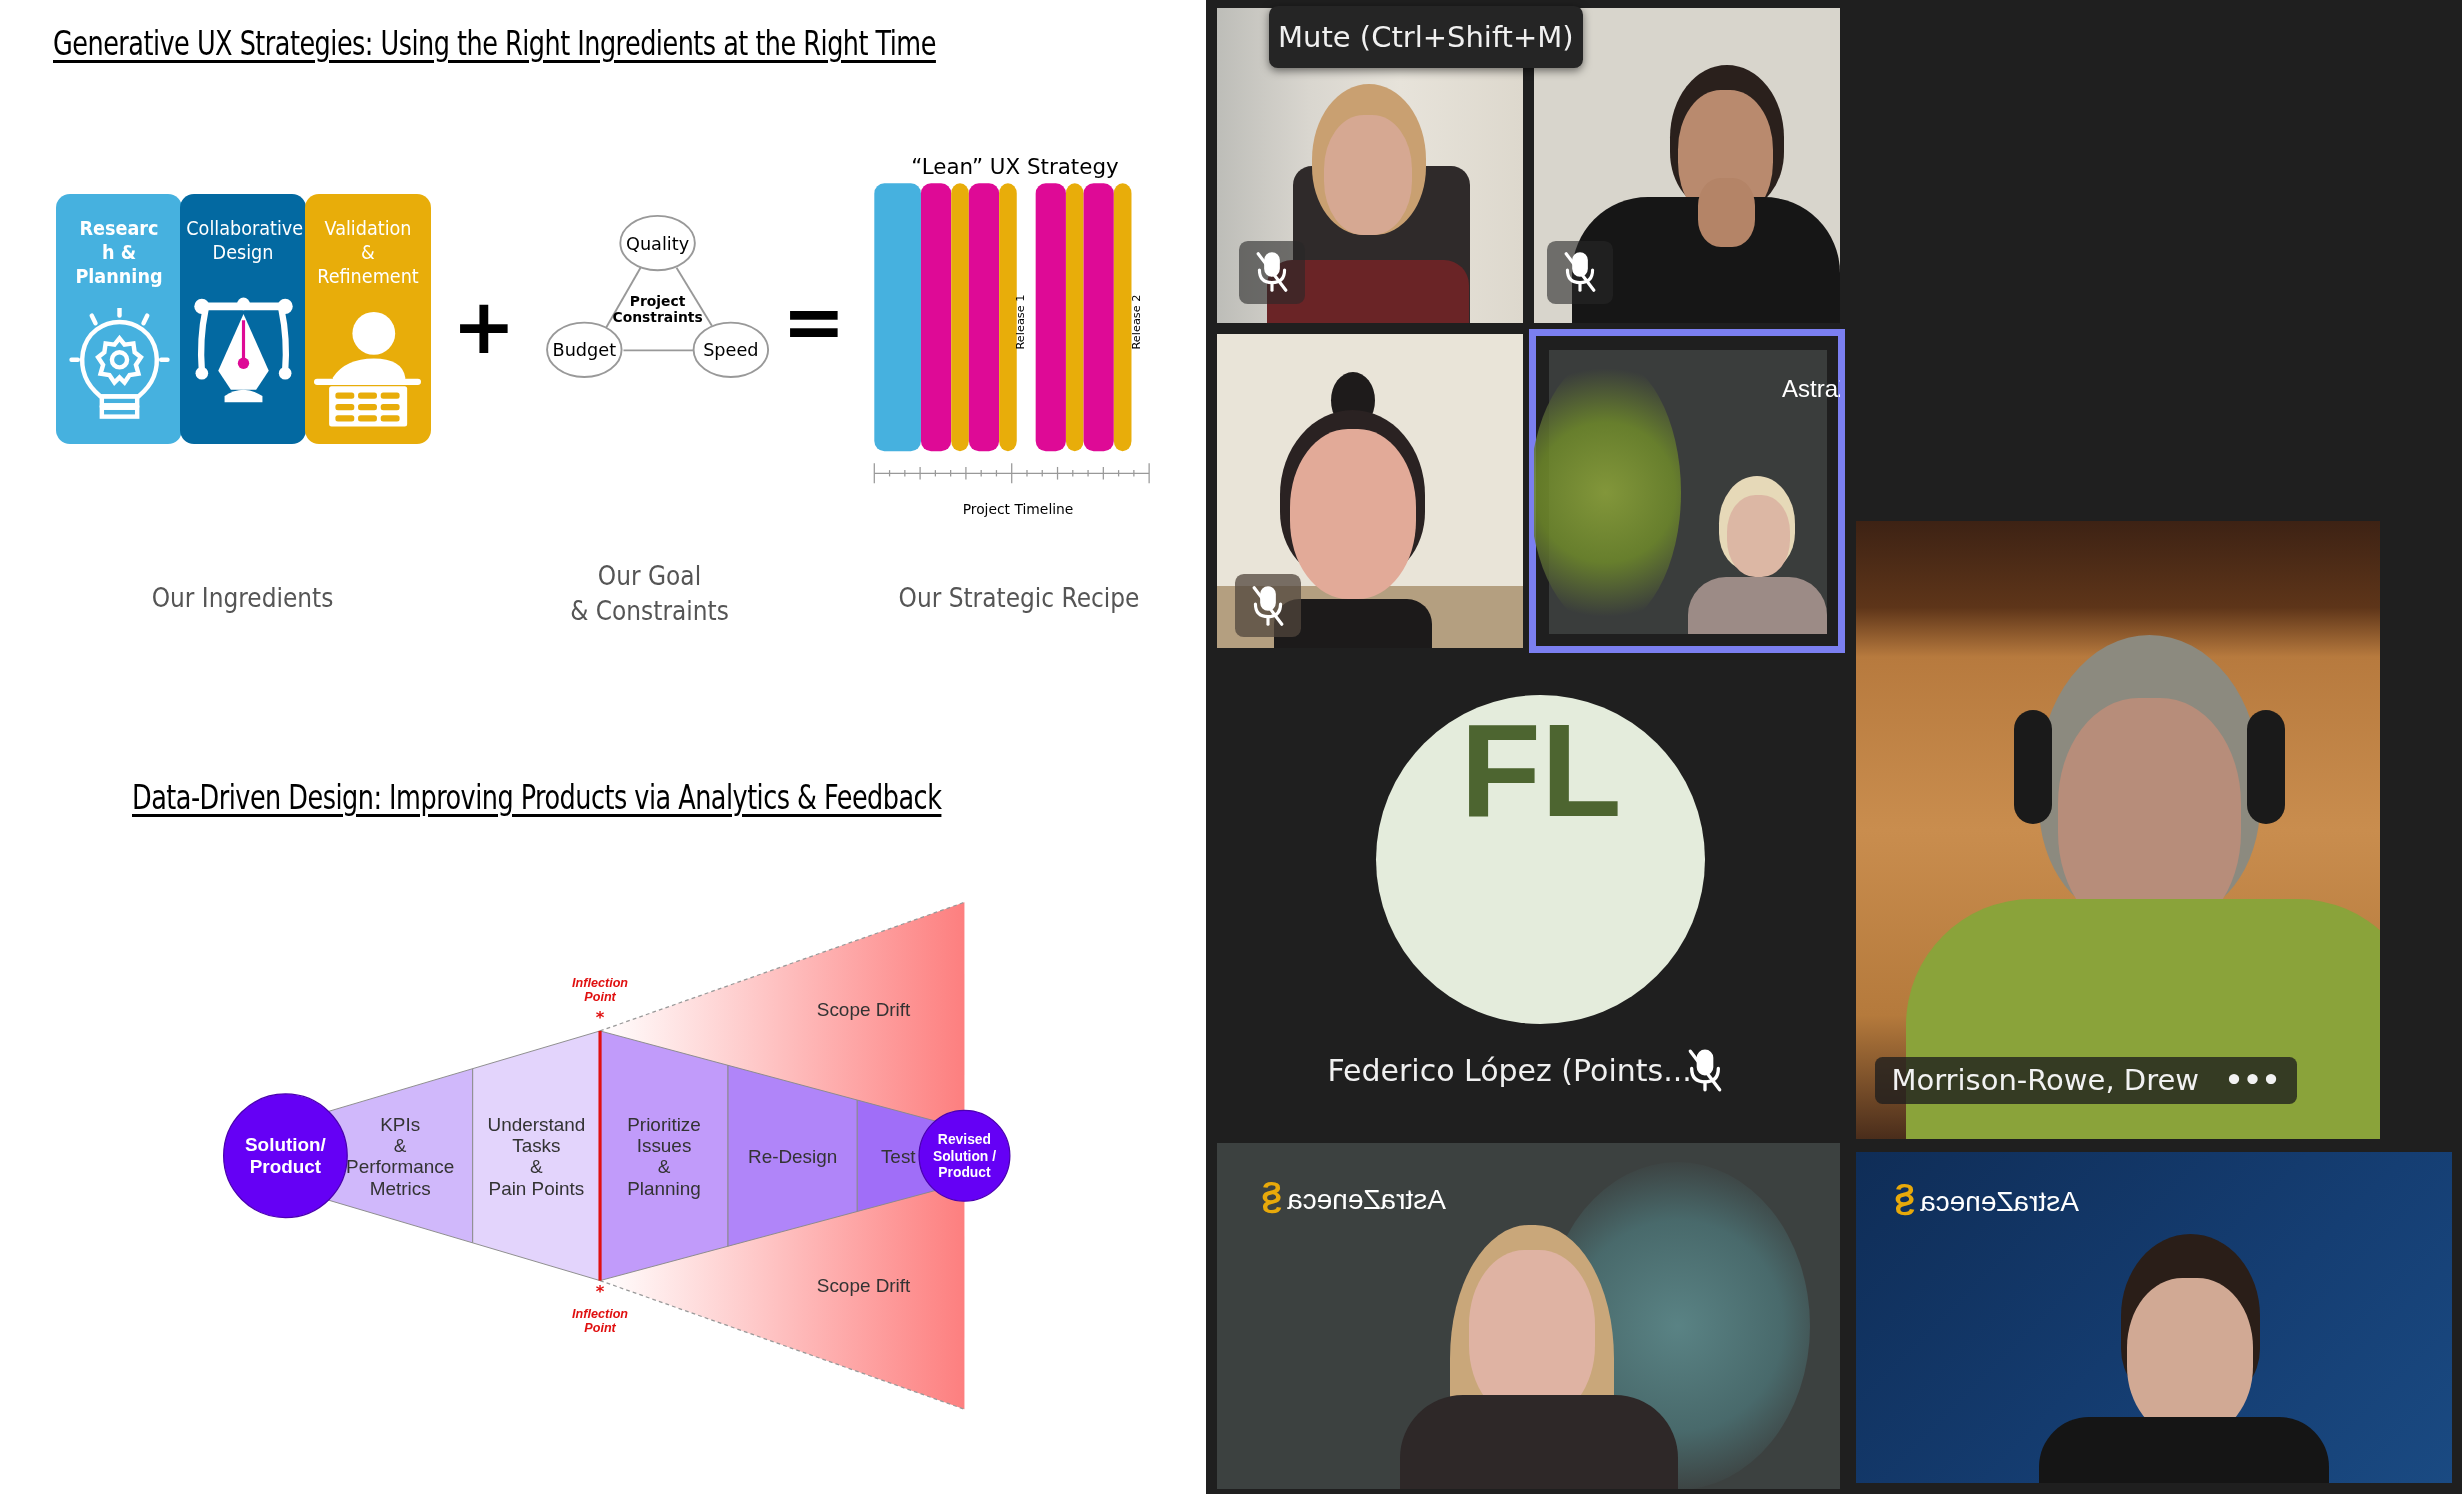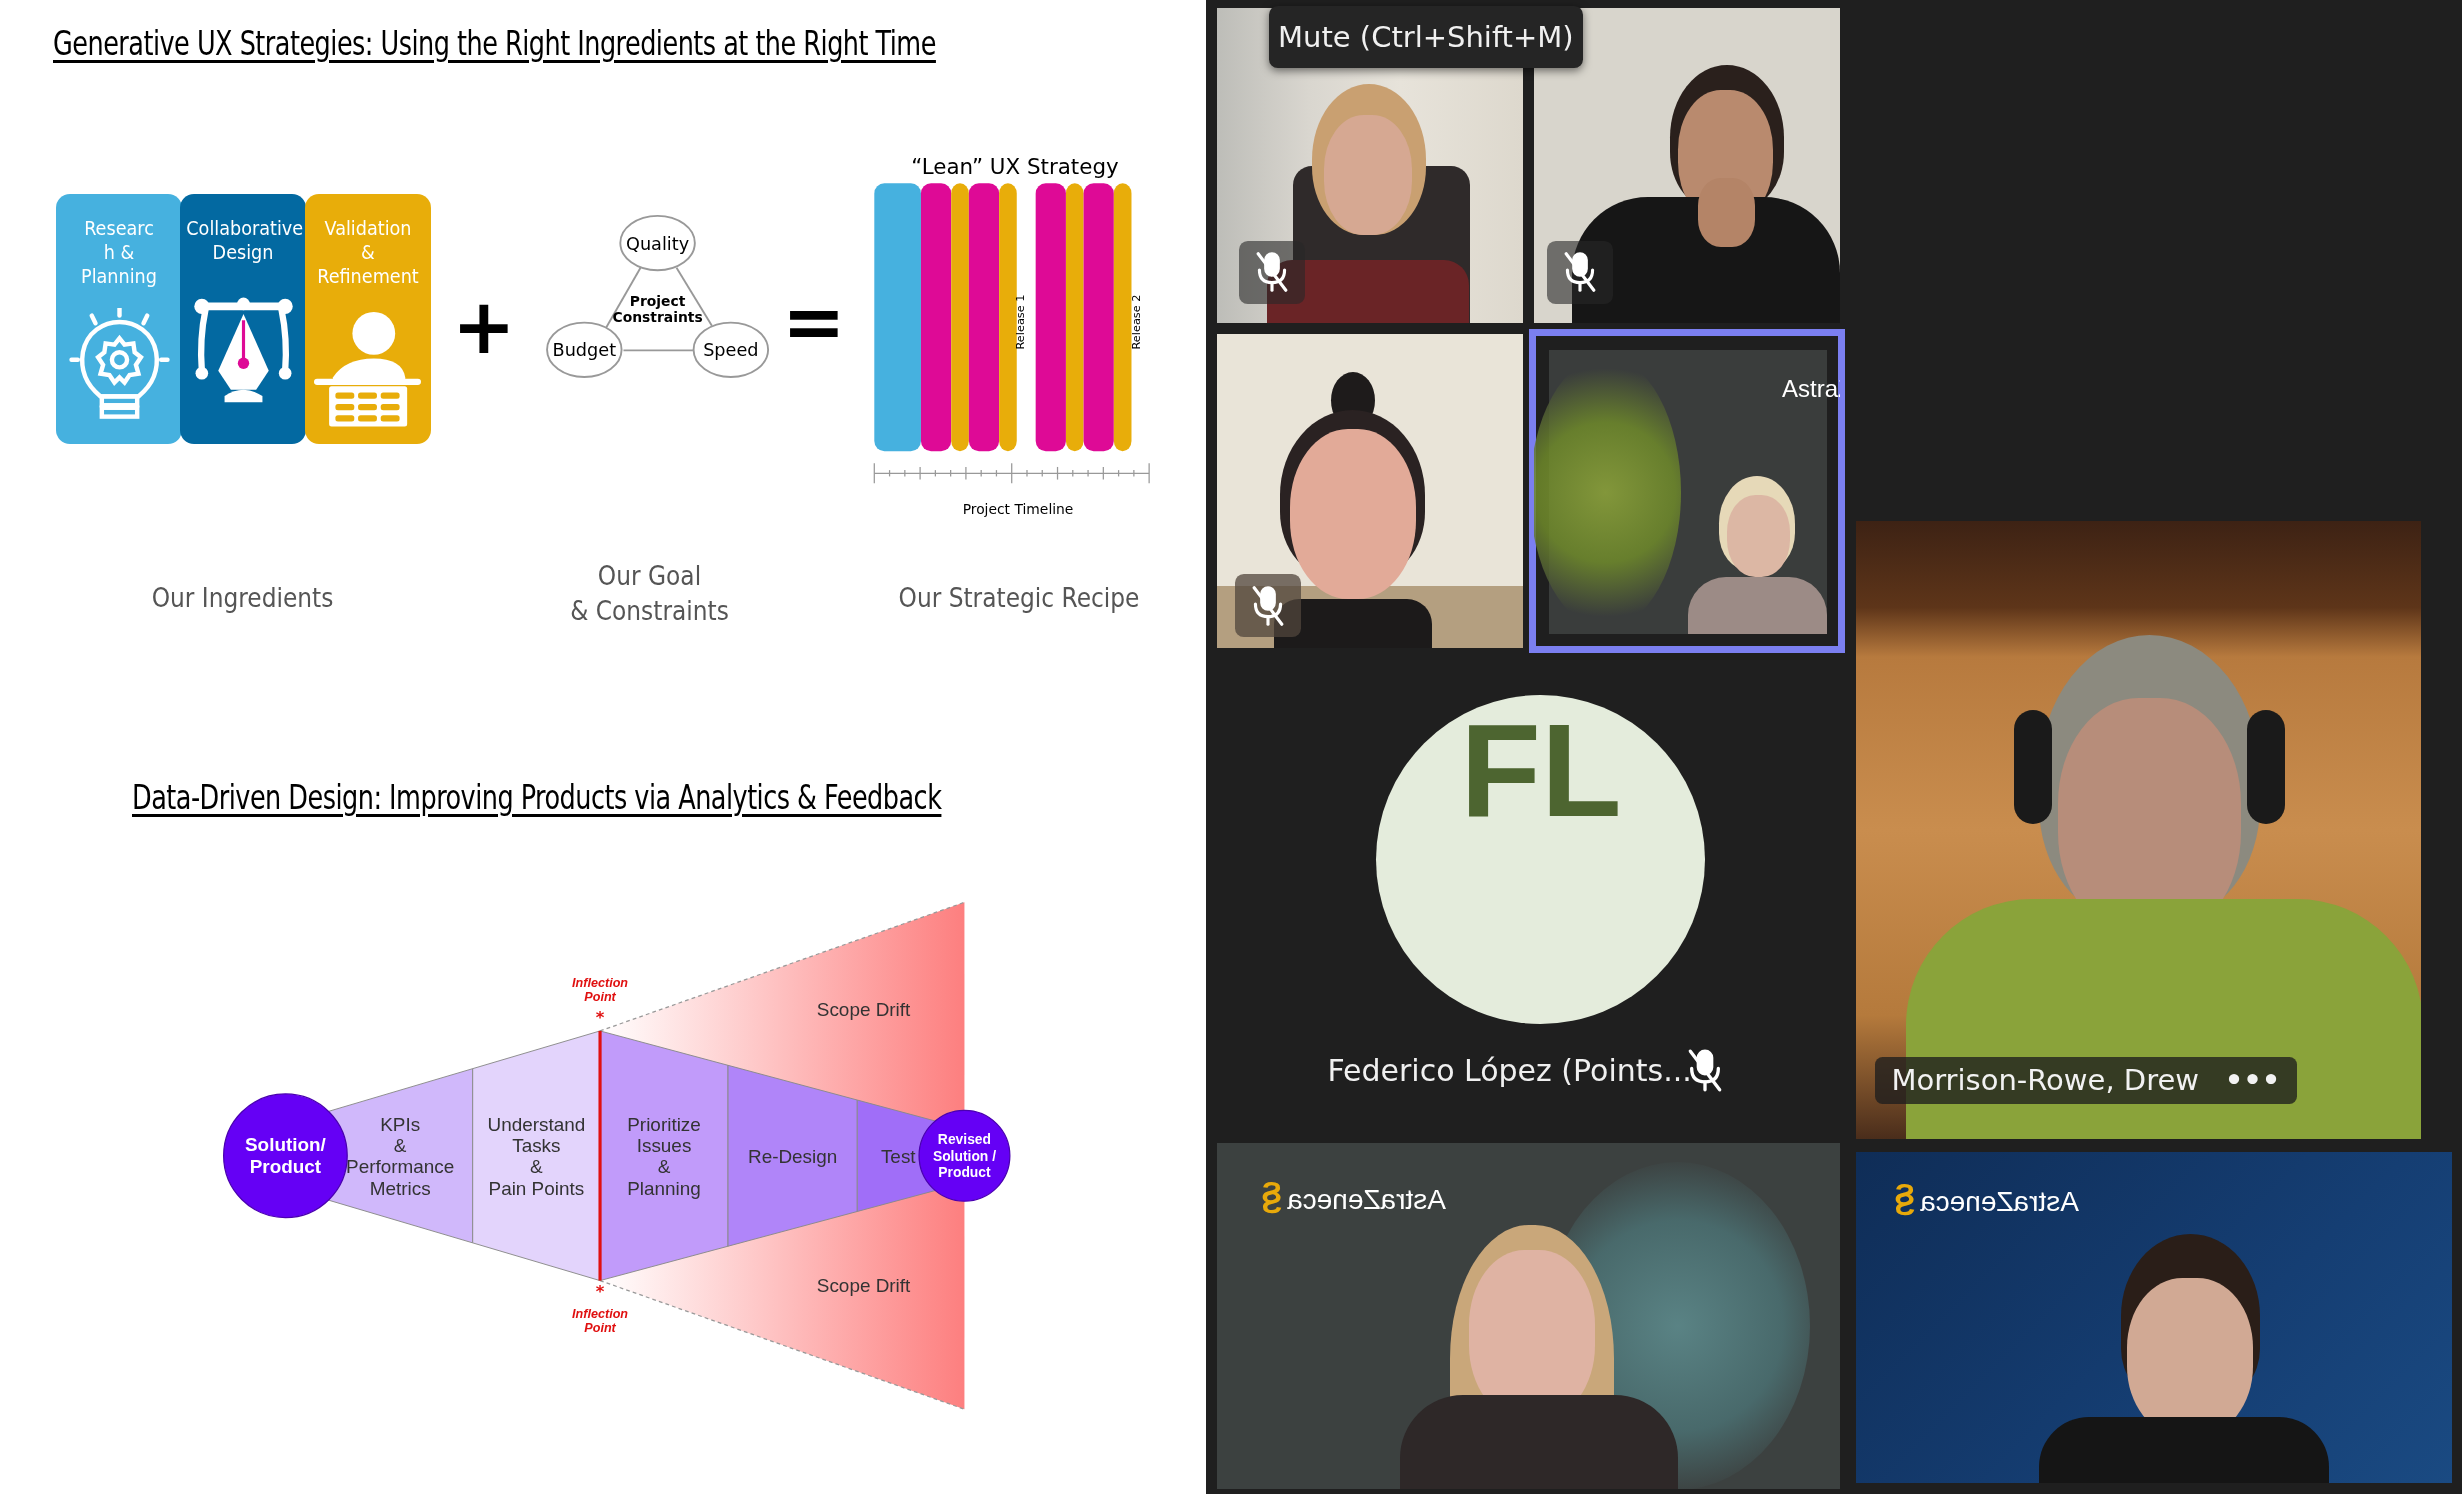--- a/index.html
+++ b/index.html
@@ -24,21 +24,21 @@
   .az-logo{position:absolute;color:#fff;font-size:28px;font-family:"Liberation Sans",sans-serif;transform:scaleX(-1)}
   .az-logo .mark{color:#e8a90a;font-size:38px;font-weight:bold;margin-left:5px}
 </style>
 </head>
 <body>
 
 <div id="slide">
 
   <div class="slide-title" style="left:53px;top:24px">Generative UX Strategies: Using the Right Ingredients at the Right Time</div>
 
-  <div class="card" style="left:56px;background:#46b1df;font-weight:normal">
+  <div class="card" style="left:56px;background:#46b1df;font-weight:bold">
     <span class="lbl">Researc</span>
     <span class="lbl">h &amp;</span>
     <span class="lbl">Planning</span>
     <svg width="101" height="120" viewBox="0 0 160 190">
       <g fill="none" stroke="#fff" stroke-width="7" stroke-linecap="round">
         <path d="M50 140 C25 120 18 95 22 70 C28 38 55 22 80 22 C105 22 132 38 138 70 C142 95 135 120 110 140 Z"></path>
         <rect x="52" y="140" width="56" height="14"></rect>
           <rect x="52" y="158" width="56" height="14"></rect>
         <line x1="80" y1="0" x2="80" y2="12"></line>
           <line x1="36" y1="12" x2="42" y2="24"></line>
@@ -284,21 +284,21 @@
     <svg class="abs" style="left:468px;top:391px" width="40" height="47" viewBox="0 0 60 70">
         <g stroke="#fff" stroke-width="5" fill="none" stroke-linecap="round">
           <rect x="20" y="6" width="20" height="34" rx="10" fill="#fff"></rect>
           <path d="M10 32 Q10 52 30 52 Q50 52 50 32"></path>
           <line x1="30" y1="52" x2="30" y2="64"></line>
           <line x1="8" y1="6" x2="52" y2="64"></line>
         </g>
       </svg>
   </div>
 
-  <div class="tile" style="left:650px;top:521px;width:565px;height:618px;background:linear-gradient(180deg,#3d2214 0%,#5e3519 14%,#b77a3e 22%,#c98d4e 50%,#b57a3c 80%,#4a2d1b 100%)">
+  <div class="tile" style="left:650px;top:521px;width:524px;height:618px;background:linear-gradient(180deg,#3d2214 0%,#5e3519 14%,#b77a3e 22%,#c98d4e 50%,#b57a3c 80%,#4a2d1b 100%)">
     <div class="abs" style="left:183px;top:114px;width:221px;height:284px;background:#8c8a7f;border-radius:50% 50% 40% 40%"></div>
     <div class="abs" style="left:202px;top:177px;width:183px;height:240px;background:#b78d7a;border-radius:44%"></div>
     <div class="abs" style="left:158px;top:189px;width:38px;height:114px;background:#1a1a1a;border-radius:19px"></div>
     <div class="abs" style="left:391px;top:189px;width:38px;height:114px;background:#1a1a1a;border-radius:19px"></div>
     <div class="abs" style="left:50px;top:378px;width:517px;height:240px;background:#8aa33a;border-radius:126px 126px 0 0"></div>
     <div class="nametag" style="left:19px;top:536px">
       <span>Morrison-Rowe, Drew</span>
       <span style="margin-left:16.4px;font-weight:bold">•••</span>
     </div>
   </div>

